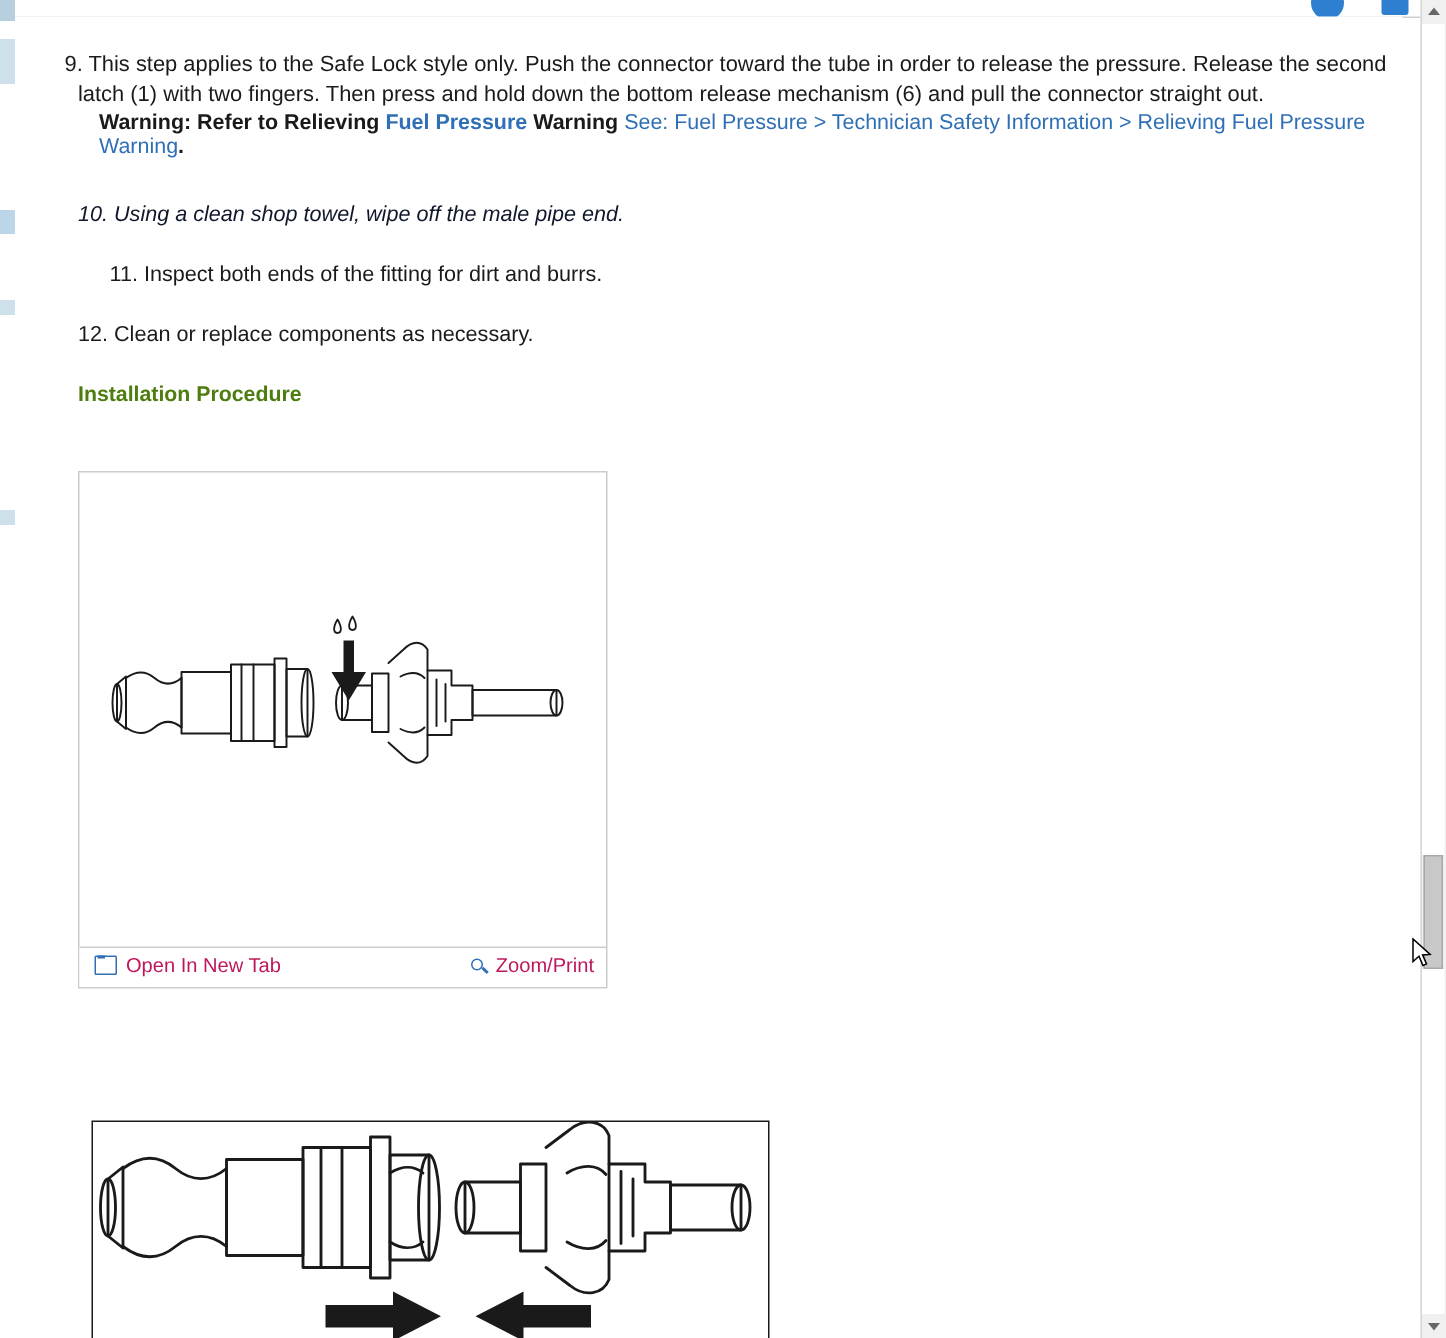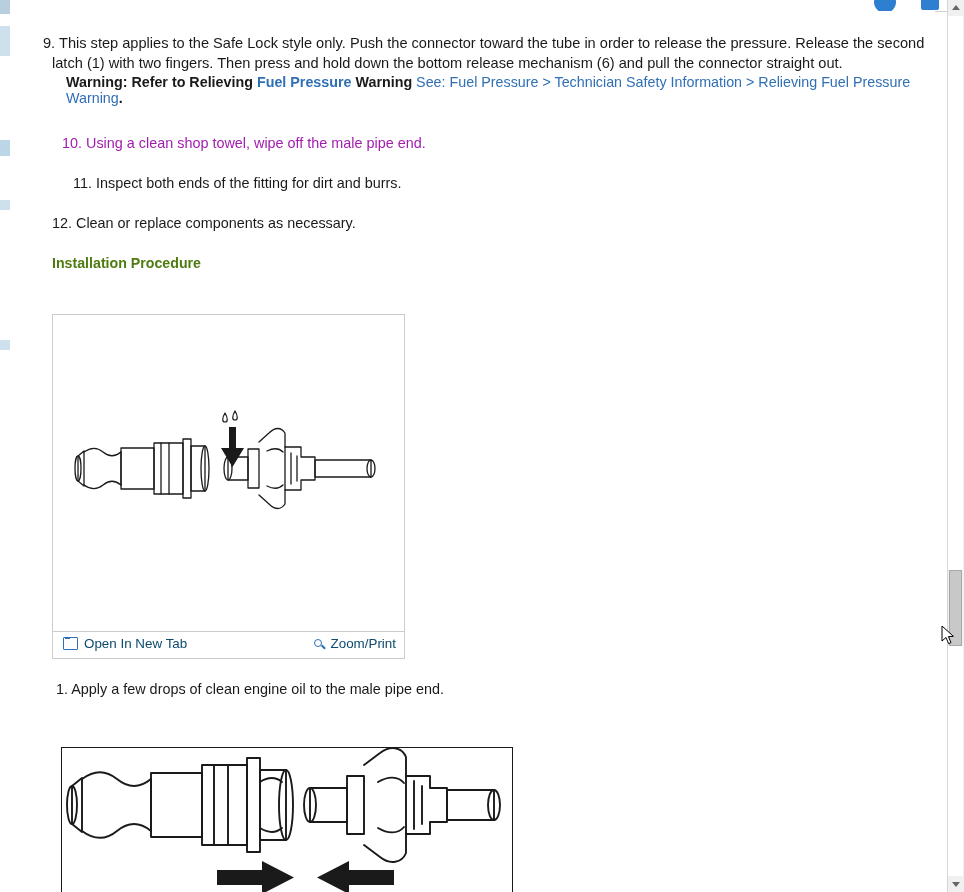--- a/index.html
+++ b/index.html
@@ -95,21 +95,21 @@
     font-size: 14.3px;
     color: #1a1a1a;
   }
   .warning-line b { font-weight: bold; }
   .lnk {
     color: #2f6fb5;
     text-decoration: none;
   }
   .lnk.bold { font-weight: bold; color:#2f6fb5; }
 
-  .s10 { position:absolute; left: 52px; top: 124px; font-size:14.4px; color:#a21caf; }
+  .s10 { position:absolute; left: 42px; top: 124px; font-size:14.4px; color:#0f172a;font-style:italic; }
   .s11 { position:absolute; left: 42px; top: 164px; font-size:14.4px; color:#1a1a1a;margin-left:21px; }
   .s12 { position:absolute; left: 42px; top: 204px; font-size:14.4px; color:#1a1a1a; }
 
   .section-head {
     position: absolute;
     left: 42px; top: 244px;
     font-size: 14.2px;
     font-weight: bold;
     color: #4d7c0f;
   }
@@ -147,21 +147,21 @@
   }
   .figbar .right-action {
     position: absolute;
     right: 8px; top: 4px;
     display: flex;
     align-items: flex-end;
     gap: 5px;
     cursor: pointer;
   }
   .figbar .label {
-    color: #0c4a6e;
+    color: #be185d;
     font-size: 13.4px;
   }
   .icon-newtab {
     width: 13px; height: 11px;
     border: 1.4px solid #2f6fb5;
     border-radius: 1px;
     position: relative;
     display: inline-block;
   }
   .icon-newtab::after {
@@ -360,24 +360,20 @@
           <span class="icon-newtab"></span>
           <span class="label">Open In New Tab</span>
         </div>
         <div class="right-action">
           <span class="icon-zoom"></span>
           <span class="label">Zoom/Print</span>
         </div>
       </div>
     </div>
 
-    <div class="step-i1">
-      <span>1.</span>
-      <span>Apply a few drops of clean engine oil to the male pipe end.</span>
-    </div>
 
     <div class="fig2">
       <svg viewBox="0 0 450 154" width="450" height="154">
         <g fill="none" stroke="#1a1a1a" stroke-width="1.9" stroke-linejoin="round" stroke-linecap="round">
 
           <path d="M10 38 L10 76 L20 84 L20 30 Z"></path>
           <path d="M20 31 C32 22, 44 22, 55 31 C66 40, 78 40, 89 31"></path>
           <path d="M20 83 C32 92, 44 92, 55 83 C66 74, 78 74, 89 83"></path>
           <path d="M89 31 L89 83"></path>
           <path d="M89 25 L140 25 L140 89 L89 89 Z"></path>

